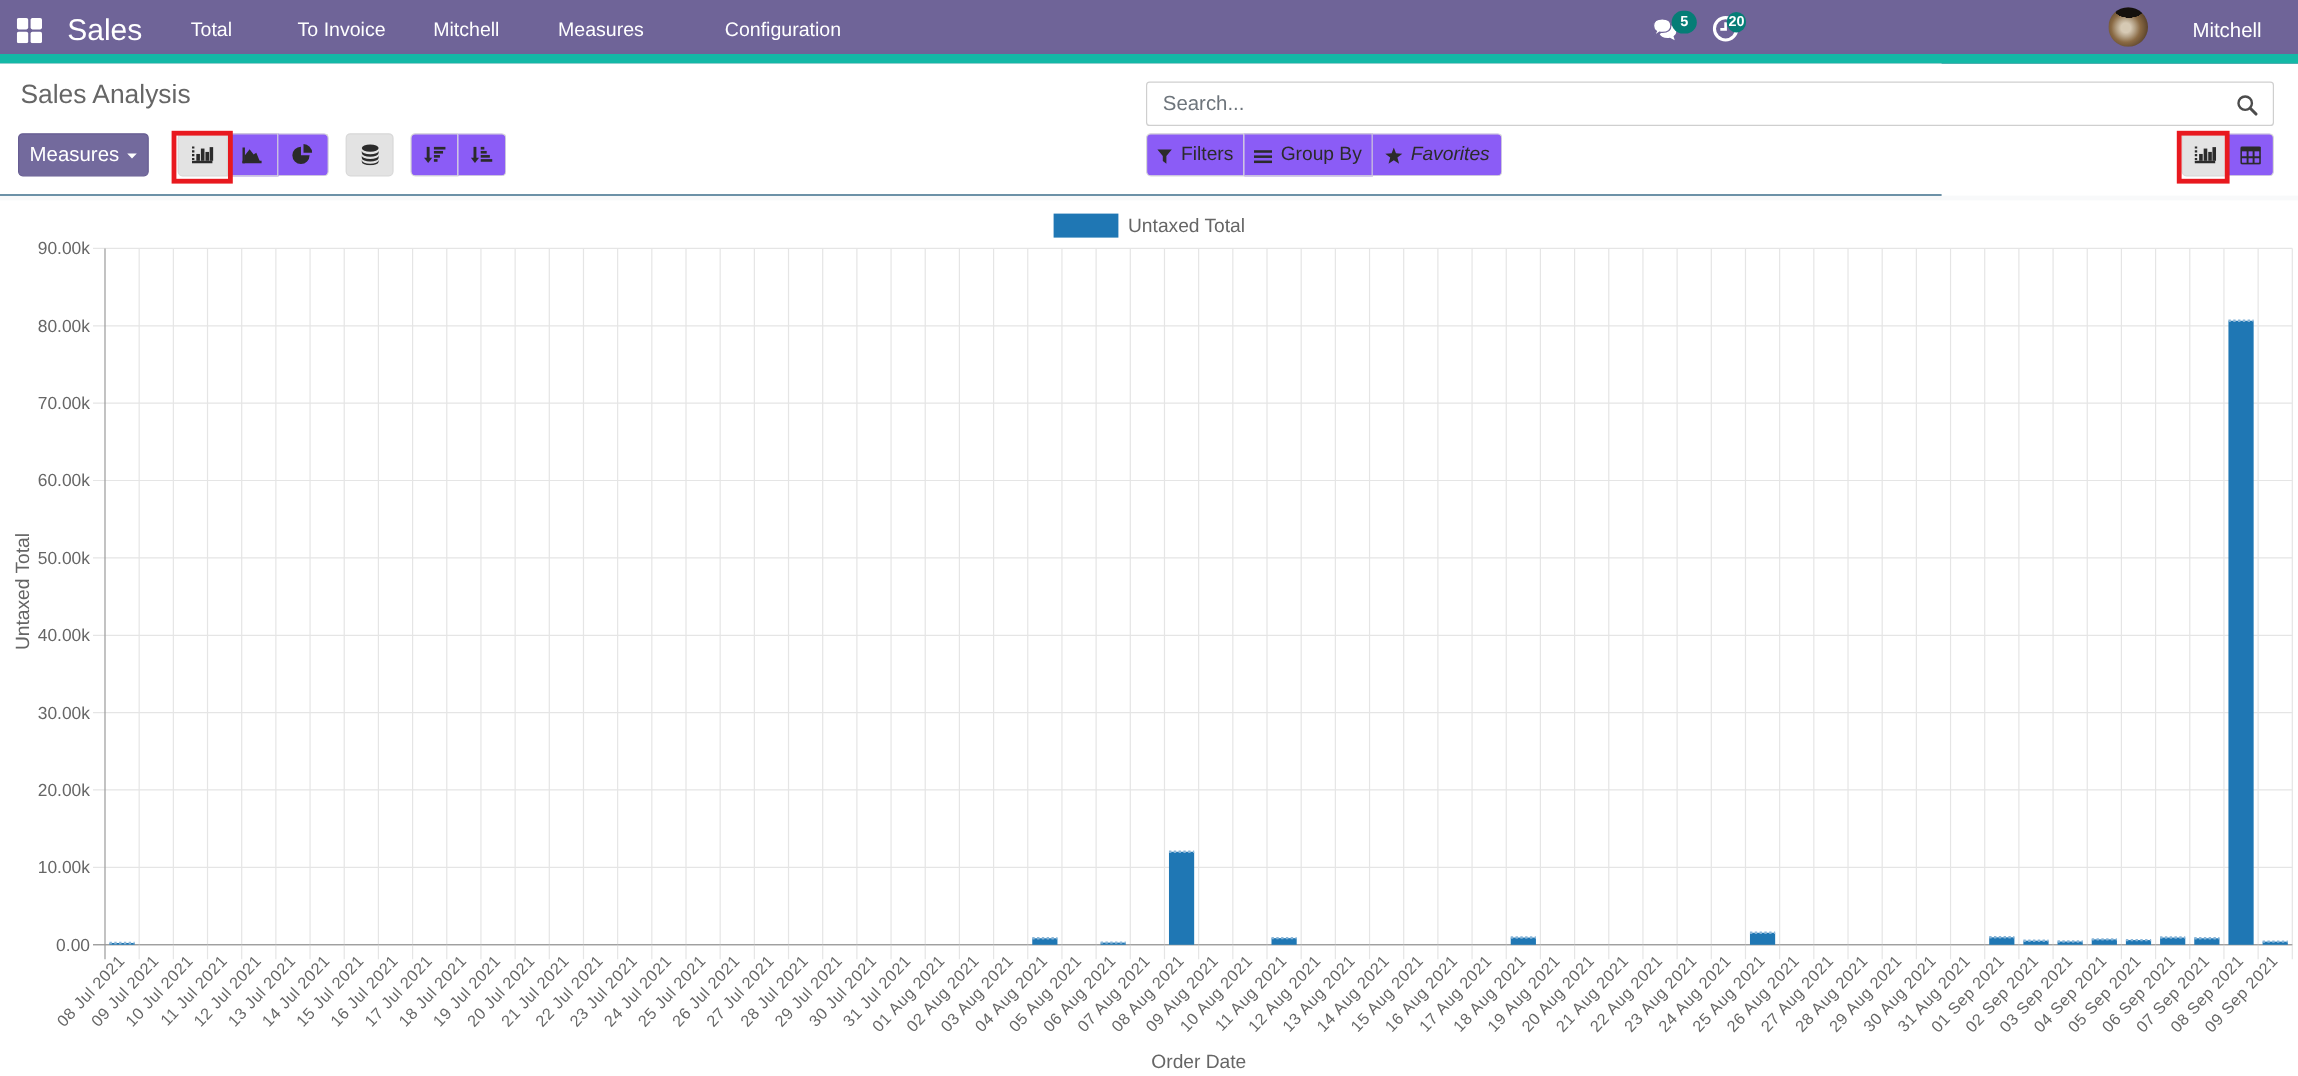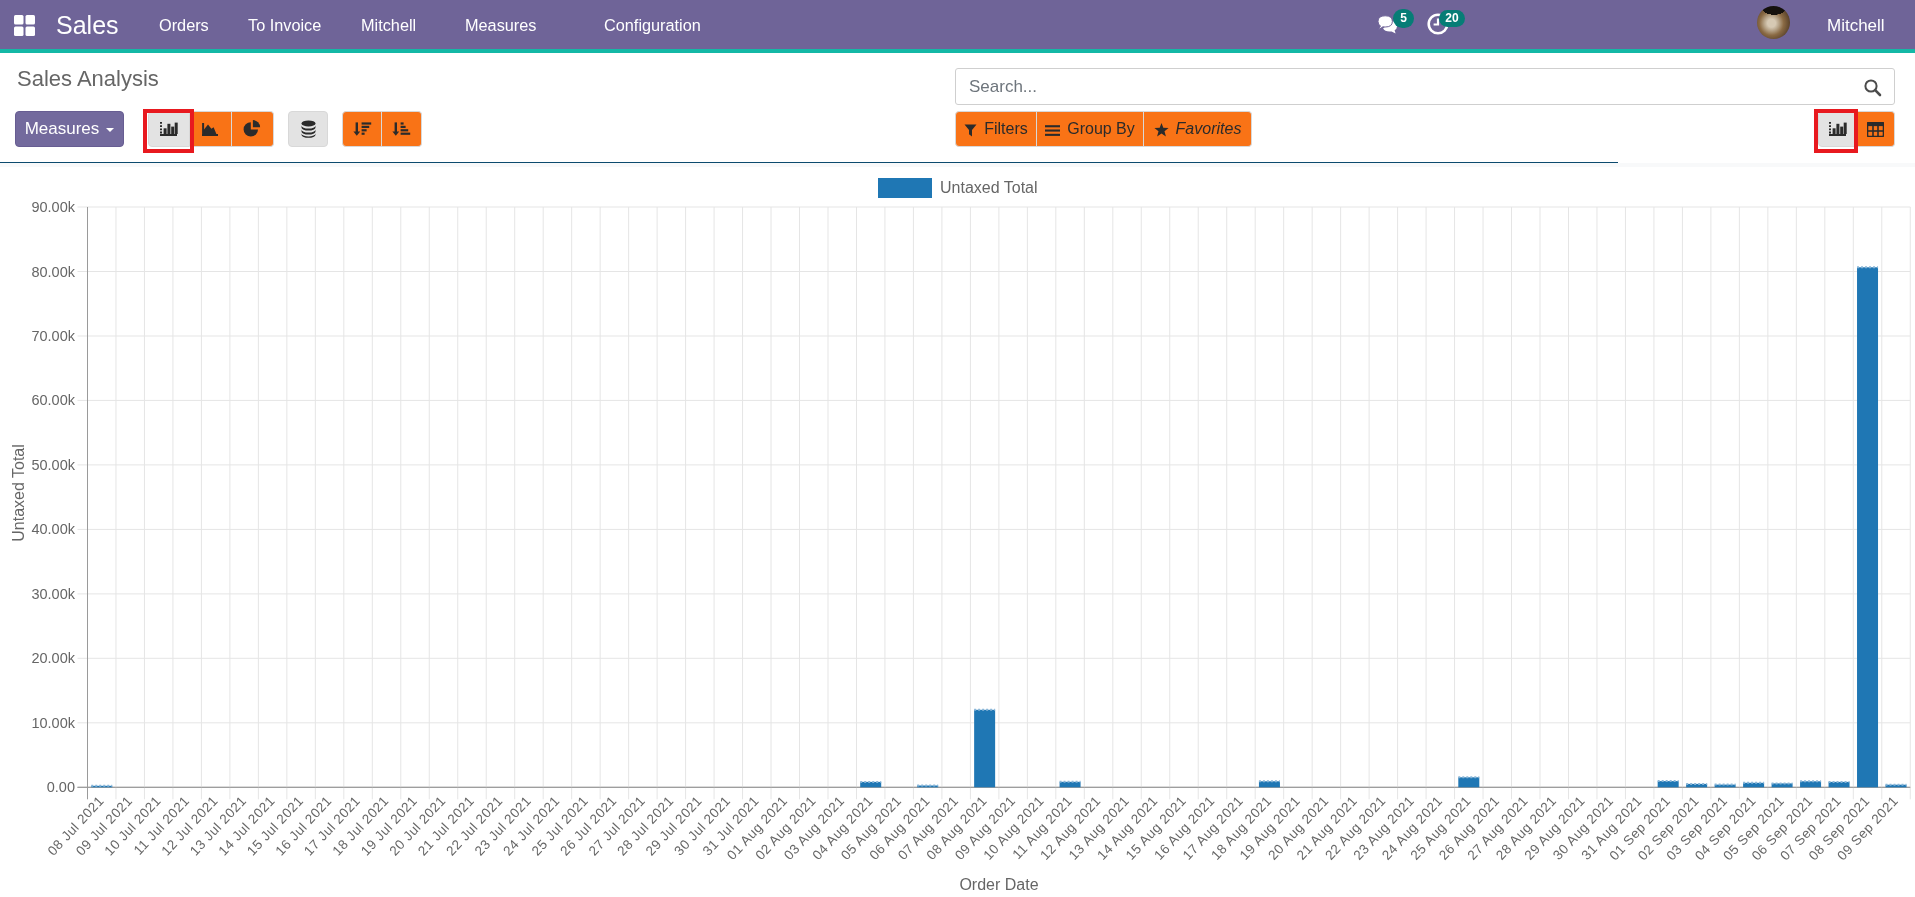--- a/index.html
+++ b/index.html
@@ -1,37 +1,37 @@
 <!DOCTYPE html>
 <html><head><meta charset="utf-8"><title>Sales Analysis</title>
 <style>
   * { margin:0; padding:0; box-sizing:border-box; }
   html,body { width:1915px; height:897px; background:#fff;
                font-family:"Liberation Sans", sans-serif; overflow:hidden; position:relative; }
   .abs { position:absolute; }
   
   .nav { position:absolute; left:0; top:0; width:1915px; height:53px;
-          background:#6f6498; border-bottom:4px solid #14b8a6; }
+          background:#6f6498; border-bottom:8px solid #14b8a6; }
   .nav .item { position:absolute; top:0; height:51px; line-height:51px; color:#fff; font-size:16.3px; }
   .brand { position:absolute; left:56px; top:0; height:51px; line-height:50px;
             color:#fff; font-size:25px; font-weight:500; }
   .badge { position:absolute; background:#067d76; color:#fff; font-size:12px; font-weight:bold;
             border-radius:10px; text-align:center; line-height:19px; height:19px; }
   
   .cp { position:absolute; left:0; top:53px; width:1618px; height:110px; background:#fff;
          border-bottom:1px solid #0c4a6e; }
   .title { position:absolute; left:17px; top:13px; font-size:22px; color:#666; }
   .btn-measures { position:absolute; left:15px; top:58px; width:109px; height:36px;
                    background:#736a9d; border:1px solid #675d92; border-radius:4px;
                    color:#fff; font-size:17px; text-align:center; line-height:34px; }
   .caret { display:inline-block; width:0; height:0; border-left:4.5px solid transparent;
             border-right:4.5px solid transparent; border-top:4.5px solid #fff;
             margin-left:7px; position:relative; top:-2px; }
   .grp { position:absolute; top:58px; height:36px; display:flex; }
-  .grp .b { height:36px; background:#f97316; border:1px solid #d8d8d8; border-left:none;
+  .grp .b { height:36px; background:#8b5cf6; border:1px solid #d8d8d8; border-left:none;
              display:flex; align-items:center; justify-content:center; }
   .grp .b:first-child { border-left:1px solid #d8d8d8; border-radius:4px 0 0 4px; }
   .grp .b:last-child { border-radius:0 4px 4px 0; }
   .grp .b.only { border-radius:4px; border-left:1px solid #d8d8d8; }
   .grp .b.active { background:#e3e3e3; }
   .grp .b.txt { font-size:16px; color:#2b2b2b; }
   .redbox { position:absolute; border:4px solid #e8191f; z-index:5; }
   .search { position:absolute; left:955px; top:15px; width:940px; height:37px;
              border:1px solid #cfcfcf; border-radius:3px; background:#fff; }
   .search .ph { position:absolute; left:13px; top:8px; font-size:17px; color:#6e757c;text-align:right; }
@@ -41,35 +41,35 @@
 </style></head>
 <body>
   <nav class="nav">
     <div class="abs" style="left:14px;top:15px;"><svg width="21" height="21" viewBox="0 0 21 21" style="">
         <rect x="0" y="0" width="9.5" height="9.5" rx="1.5" fill="#fff"></rect>
         <rect x="11.5" y="0" width="9.5" height="9.5" rx="1.5" fill="#fff"></rect>
         <rect x="0" y="11.5" width="9.5" height="9.5" rx="1.5" fill="#fff"></rect>
         <rect x="11.5" y="11.5" width="9.5" height="9.5" rx="1.5" fill="#fff"></rect>
       </svg></div>
     <div class="brand">Sales</div>
-    <div class="item" style="left:159px;">Orders</div>
+    <div class="item" style="left:159px;">Total</div>
     <div class="item" style="left:248px;">To Invoice</div>
     <div class="item" style="left:361px;">Mitchell</div>
     <div class="item" style="left:465px;">Measures</div>
     <div class="item" style="left:576px;margin-left:28px;">Configuration</div>
     <div class="abs" style="left:1377px;top:15px;"><svg width="23" height="21" viewBox="0 0 23 21" style="">
         <path d="M14 6 q6 .5 6 5.2 q0 2.6-2.4 4 L18.6 18.6 L14.6 16.4 q-1 .2-2 .2 q-5 0-6.5-3" fill="#fff"></path>
         <path d="M8.2 0.8 q7.2 0 7.2 5.6 q0 5.6-7.2 5.6 q-1.2 0-2.3-.2 L1.6 14.8 L3.4 11 Q1 9.5 1 6.4 q0-5.6 7.2-5.6 Z" fill="#fff" stroke="#6f6498" stroke-width="1"></path>
       </svg></div>
     <div class="badge" style="left:1393px;top:9px;width:21px;">5</div>
     <div class="abs" style="left:1427px;top:13px;"><svg width="22" height="22" viewBox="0 0 22 22" style="">
         <circle cx="11" cy="11" r="9.3" fill="none" stroke="#fff" stroke-width="2.6"></circle>
         <path d="M11 5.5 V11.5 H6.6" fill="none" stroke="#fff" stroke-width="2.2"></path>
       </svg></div>
-    <div class="badge" style="left:1439px;top:9.5px;width:26px;height:17px;line-height:17px;">20</div>
+    <div class="badge" style="left:1439px;top:9.5px;width:16px;height:17px;line-height:17px;">20</div>
     <div class="avatar"></div>
     <div class="item" style="left:1792px;font-size:17px;margin-left:35px;">Mitchell Admin</div>
   </nav>
 
   <div class="abs" style="left:0;top:163px;width:1915px;height:4px;background:#f8f9fa;"></div>
   <div class="cp">
     <div class="title">Sales Analysis</div>
     <div class="btn-measures">Measures<span class="caret"></span></div>
 
     <div class="grp" style="left:147.5px;">

